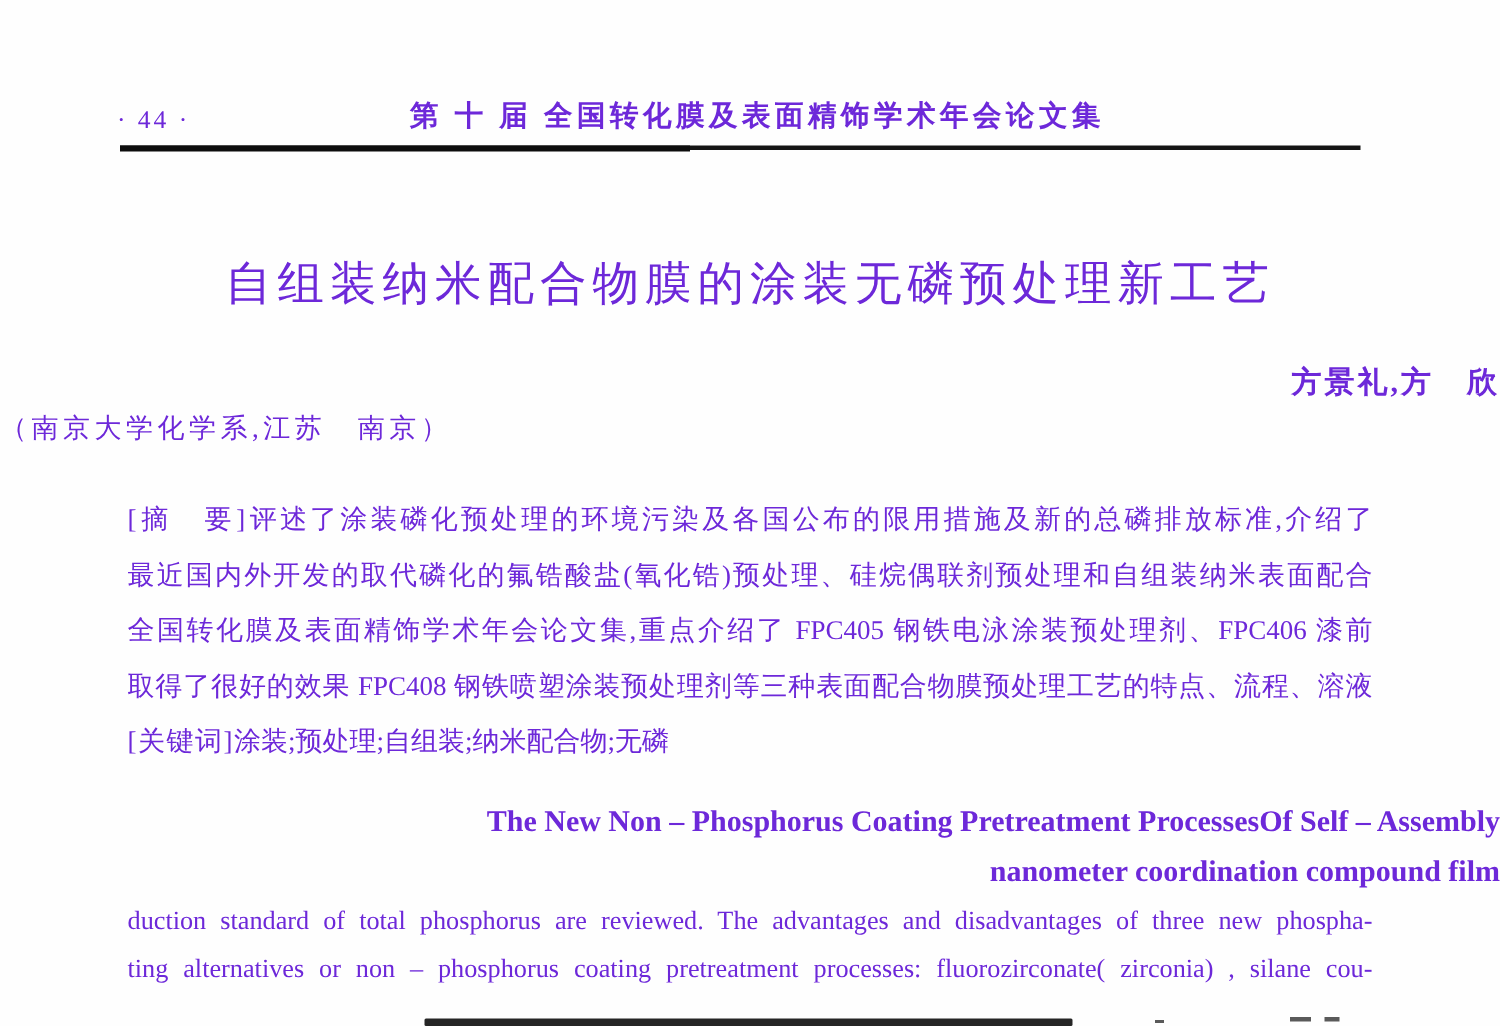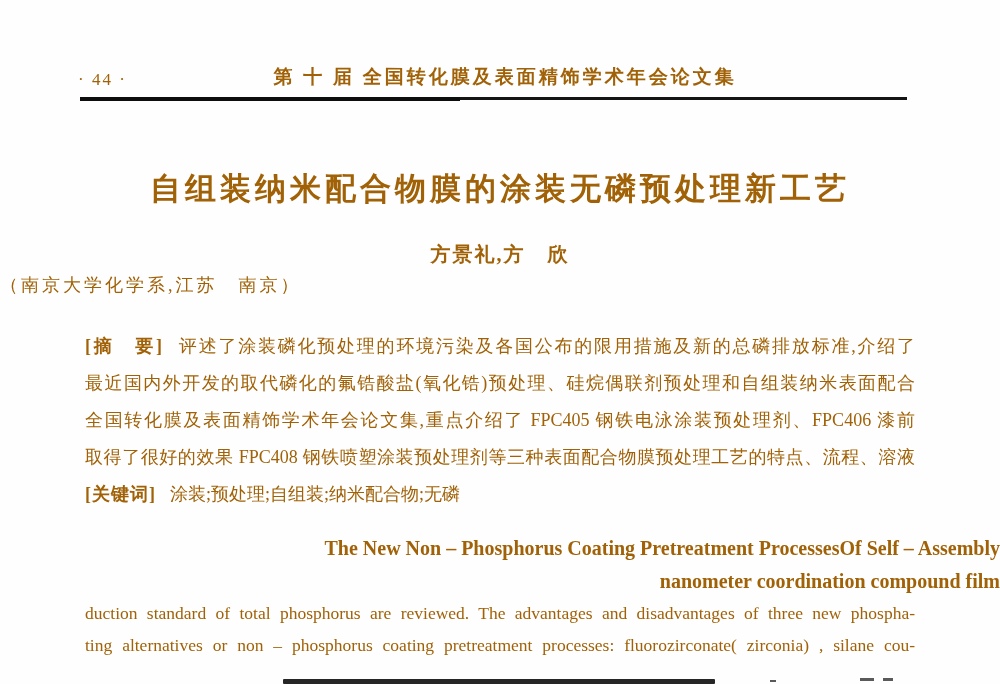--- a/index.html
+++ b/index.html
@@ -1,21 +1,21 @@
 <!DOCTYPE html>
 <html><head>
 <meta charset="utf-8">
 <style>
   html,body{margin:0;padding:0;background:#e8e8e8;}
   .page{
     position:relative;
     width:1000px;height:684px;
     margin:0 auto;
     background:#fefefe;
-    color:#a16207;
+    color:#6d28d9;
     font-family:"Liberation Serif","DejaVu Serif",serif;
     overflow:hidden;
   }
   
   .page-number{
     position:absolute;left:78px;top:70px;
     font-size:17px;letter-spacing:2px;
   }
   .running-title{
     position:absolute;left:0;right:0;top:64px;
@@ -29,43 +29,43 @@
     position:absolute;left:80px;top:97px;
     width:827px;height:3px;background:#141414;
   }
   .head-rule .thick{
     position:absolute;left:0;top:0;width:46%;height:4px;background:#0d0d0d;
   }
   
   .title-zh{
     position:absolute;left:0;right:0;top:168px;
     text-align:center;
-    font-size:31px;font-weight:bold;
+    font-size:31px;font-weight:normal;
     letter-spacing:4px;
     font-family:"Liberation Sans","DejaVu Sans",sans-serif;
   }
   .authors{
     position:absolute;left:0;right:0;top:241px;
-    text-align:center;
+    text-align:right;
     font-size:20px;font-weight:bold;
     letter-spacing:2px;
   }
   .affiliation{
     position:absolute;left:0;right:0;top:273px;
     text-align:left;
     font-size:18px;letter-spacing:3px;
   }
   
   .zh-abstract{
     position:absolute;left:85px;top:328px;width:830px;
     font-size:18px;line-height:37px;
   }
   .zh-line{width:100%;}
   .zh-line.just{text-align:justify;text-align-last:justify;}
-  .lbl{font-weight:bold;margin-right:14px;letter-spacing:1px;}
+  .lbl{font-weight:normal;letter-spacing:1px;}
   .kw-line{margin-top:0;}
   
   .title-en{
     position:absolute;left:0;right:0;
     text-align:right;
     font-size:20px;font-weight:bold;
   }
   .title-en.l1{top:537px;}
   .title-en.l2{top:570px;}
   

